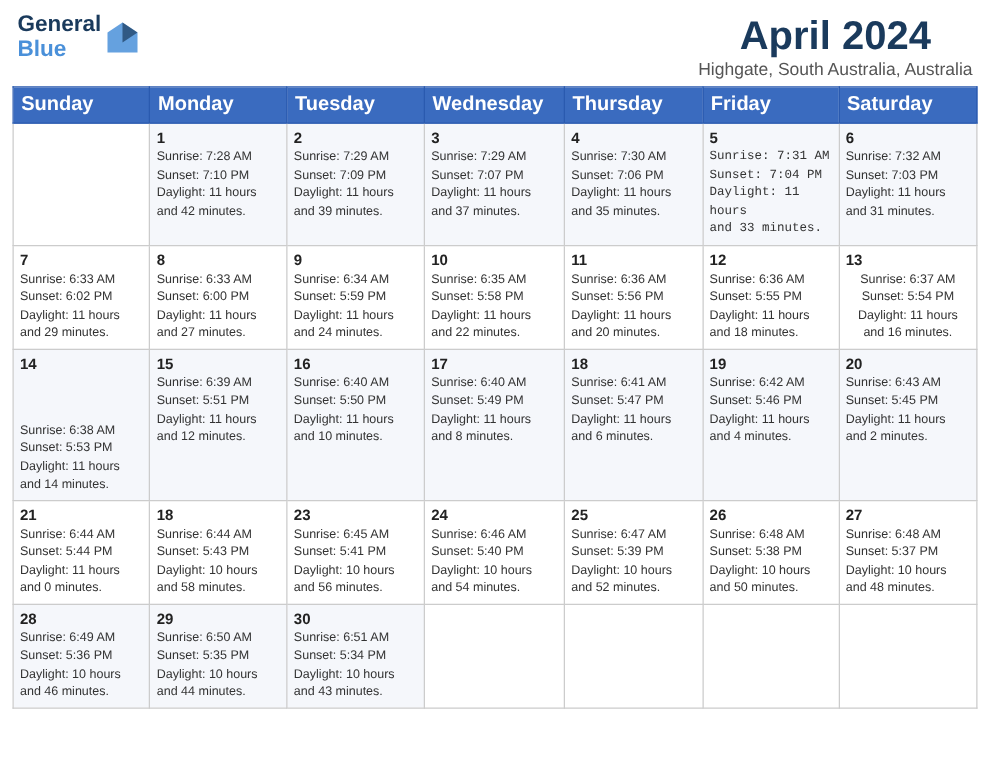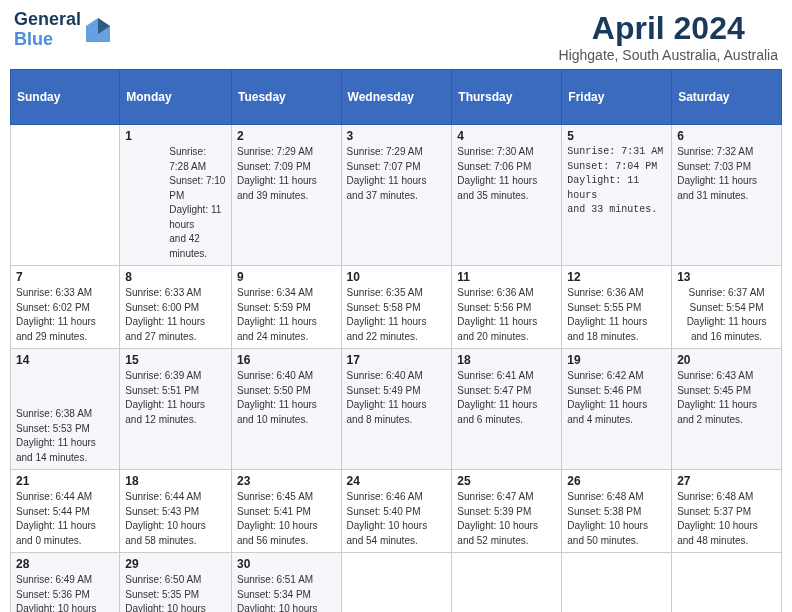--- a/index.html
+++ b/index.html
@@ -50,22 +50,22 @@
     }
     table {
       width: 100%;
       border-collapse: collapse;
       font-size: 10.5px;
     }
     thead th {
       background: #3a6bbf;
       color: #fff;
       text-align: left;
-      padding: 20px 6px;
-      font-size: 12px;
+      padding: 5px 6px;
+      font-size: 16px;
       font-weight: bold;
       border: 1px solid #2a5aaf;
     }
     tbody td {
       border: 1px solid #ccc;
       padding: 4px 5px;
       vertical-align: top;
       width: 113px;
       min-height: 70px;
       background: #fff;
@@ -119,21 +119,21 @@
         <th>Thursday</th>
         <th>Friday</th>
         <th>Saturday</th>
       </tr>
   </thead>
   <tbody id="calendar-body">
       <tr>
         <td class="empty"></td>
         <td>
           <div class="day-number">1</div>
-          <div class="day-info" style="white-space: pre-line; margin-left: 44px;">Sunrise: 7:28 AM
+          <div class="day-info" style="white-space: pre-line;">Sunrise: 7:28 AM
 Sunset: 7:10 PM
 Daylight: 11 hours
 and 42 minutes.</div>
         </td>
         <td>
           <div class="day-number">2</div>
           <div class="day-info" style="white-space: pre-line;">Sunrise: 7:29 AM
 Sunset: 7:09 PM
 Daylight: 11 hours
 and 39 minutes.</div>

